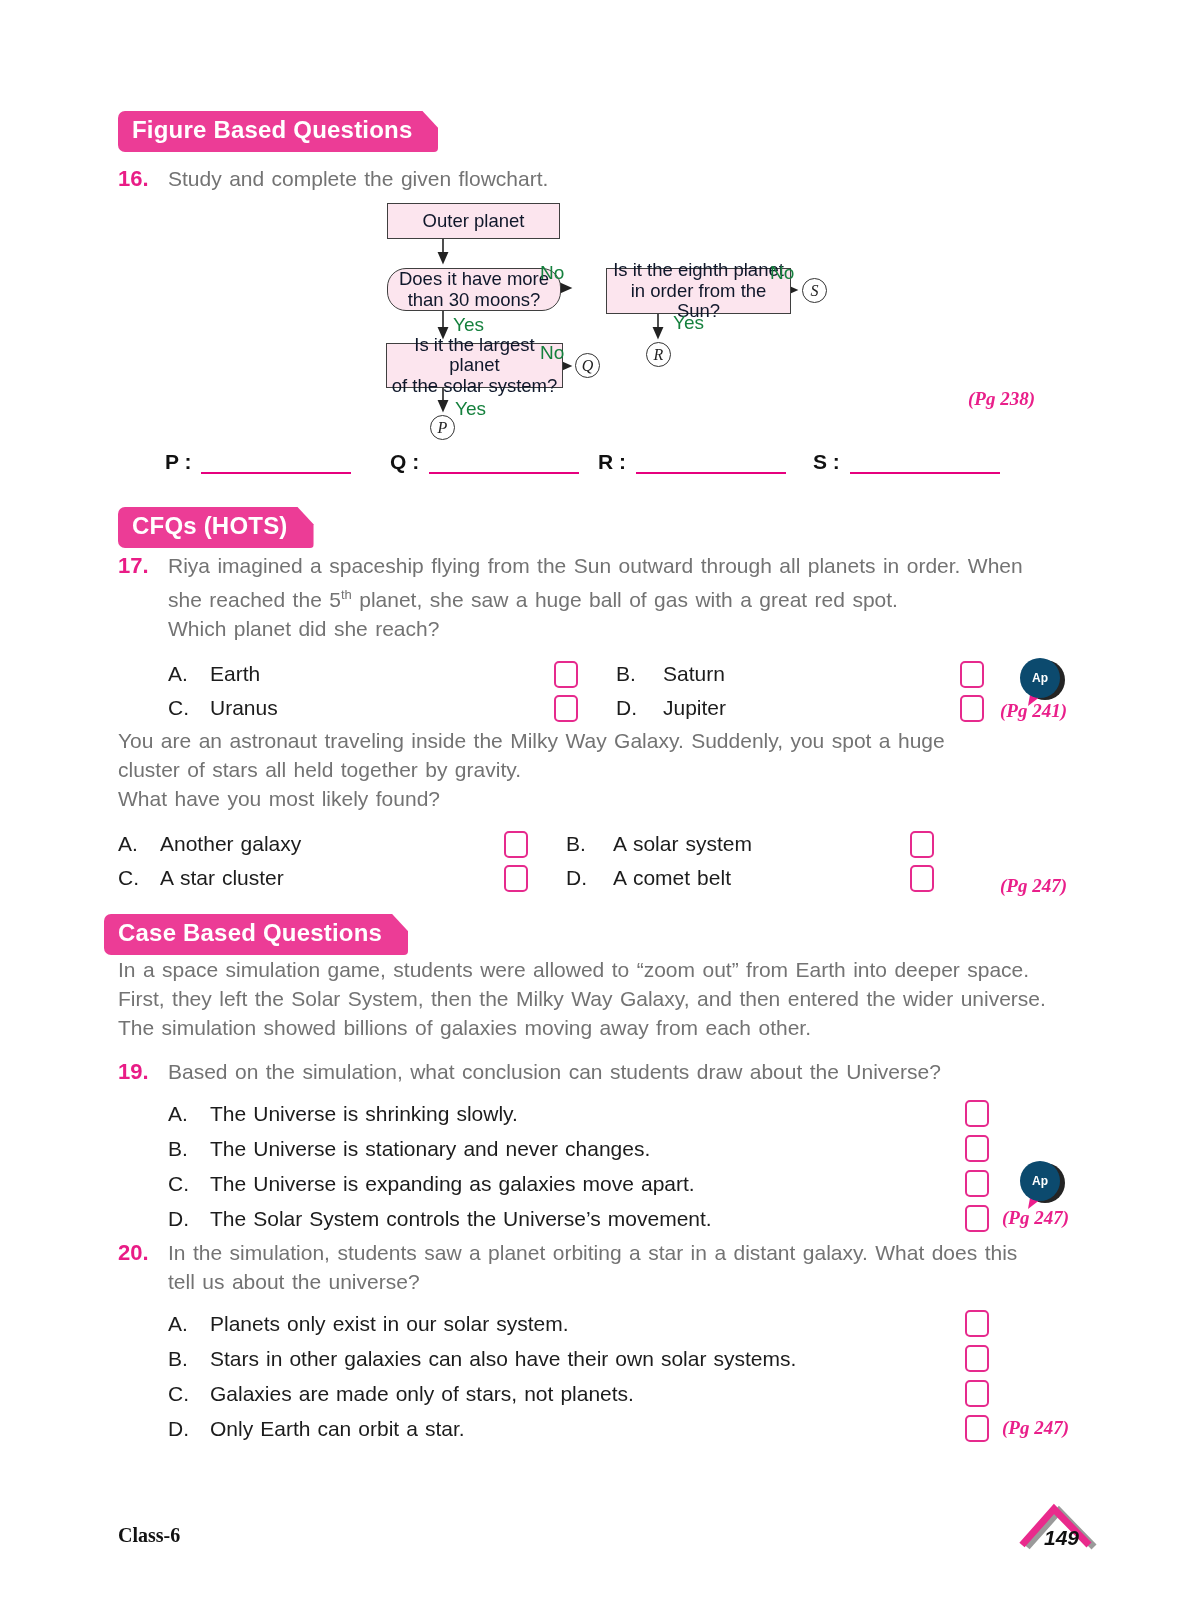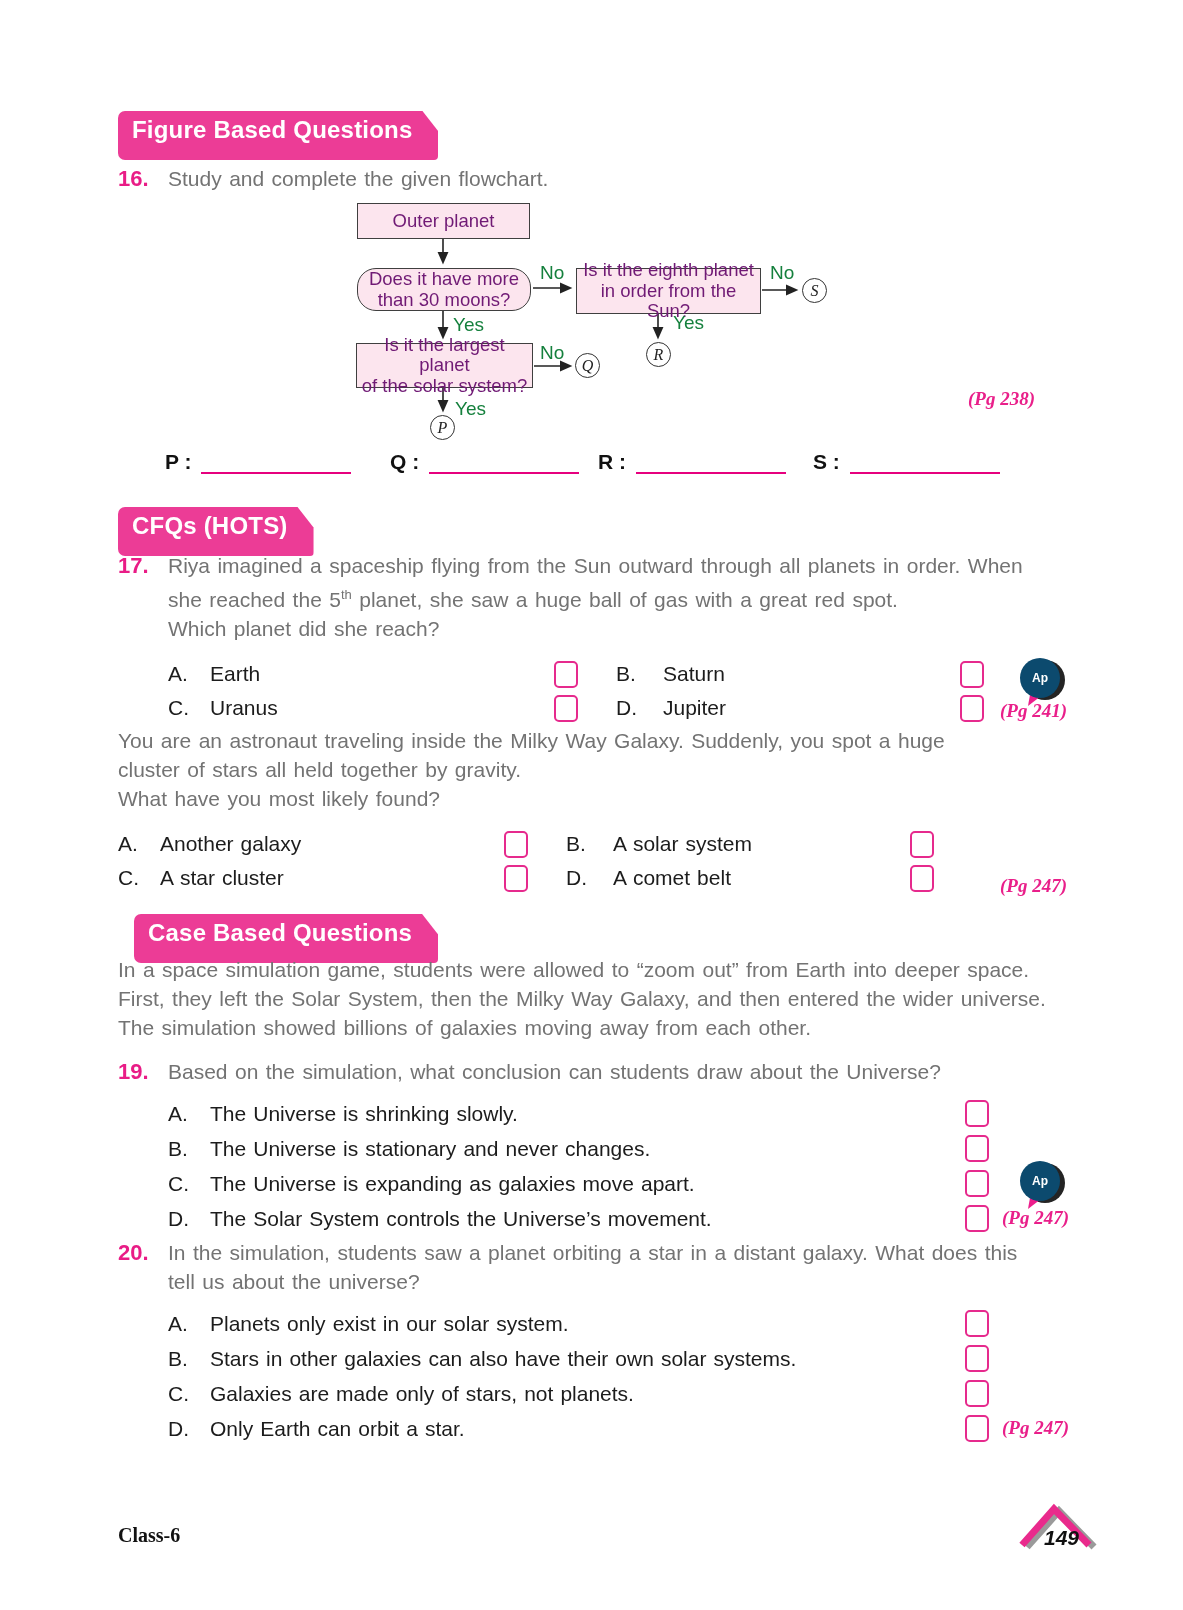--- a/index.html
+++ b/index.html
@@ -1,21 +1,21 @@
 <!DOCTYPE html>
 <html><head>
 <meta charset="utf-8">
 <style>
   html,body{margin:0;padding:0;background:#fff;}
   .page{position:relative;width:1183px;height:1610px;background:#ffffff;overflow:hidden;
         font-family:"Liberation Sans",sans-serif;color:#1c1c1c;}
 
   
   .banner{position:absolute;height:37px;background:#ec3c96;color:#fff;font-weight:bold;
-          font-size:24px;line-height:37px;padding:0 26px 12px 14px;border-radius:7px 0 4px 7px;
+          font-size:24px;line-height:37px;padding:0 26px 4px 14px;border-radius:7px 0 4px 7px;
           clip-path:polygon(0 0,calc(100% - 16px) 0,100% 42%,100% 100%,0 100%);
           letter-spacing:.2px;}
 
   
   .q{position:absolute;display:flex;}
   .qnum{width:50px;flex:none;color:#e91c86;font-weight:bold;font-size:22px;line-height:29px;}
   .qbody{flex:1;}
   .tline{font-size:21px;line-height:29px;color:#737373;white-space:nowrap;word-spacing:1.6px;}
   .qsub{}
   .opts17{margin-top:14px;}
@@ -29,21 +29,21 @@
 
   
   .pg{position:absolute;font-family:"Liberation Serif",serif;font-style:italic;font-weight:600;
       font-size:19px;color:#e91f8a;white-space:nowrap;}
 
   
   .flow{position:absolute;left:340px;top:196px;width:520px;height:258px;}
   .flow svg{position:absolute;left:0;top:0;}
   .fc-box{position:absolute;background:#fce5ee;border:1.5px solid #3f3f3f;display:flex;flex-direction:column;
           align-items:center;justify-content:center;text-align:center;font-size:18.5px;line-height:20.5px;
-          color:#701a75;box-sizing:border-box;}
+          color:#0f172a;box-sizing:border-box;margin-left:30px;}
   .fc-circle{position:absolute;width:25px;height:25px;border:1.5px solid #333;border-radius:50%;background:#fff;
           display:flex;align-items:center;justify-content:center;font-family:"Liberation Serif",serif;
           font-style:italic;font-size:16px;color:#222;box-sizing:border-box;}
   .fc-label{position:absolute;font-size:19px;color:#15803d;}
 
   
   .blank{position:absolute;top:450px;display:flex;align-items:flex-end;}
   .blank-label{font-size:21px;font-weight:bold;color:#111;}
   .blank-line{width:150px;border-bottom:2.5px solid #e6007e;height:18px;margin-left:10px;}
 
@@ -197,21 +197,21 @@
           <span class="cb"></span>
           <span class="olet letter2">D.</span>
           <span class="otxt">A comet belt</span>
           <span class="cb"></span>
         </div>
       </div>
     </div>
   </div>
   <span class="pg" style="left:1000px;top:875px;">(Pg 247)</span>
 
-  <div class="banner" style="left:134px;top:914px;text-align:center;">Case Based Questions</div>
+  <div class="banner" style="left:104px;top:914px;text-align:center;">Case Based Questions</div>
 
   <div class="case-intro">
     <div class="tline">In a space simulation game, students were allowed to “zoom out” from Earth into deeper space.</div>
     <div class="tline">First, they left the Solar System, then the Milky Way Galaxy, and then entered the wider universe.</div>
     <div class="tline">The simulation showed billions of galaxies moving away from each other.</div>
   </div>
 
   <div class="q" style="left:118px;top:1057px;width:918px;">
     <span class="qnum">19.</span>
     <div class="qbody">

